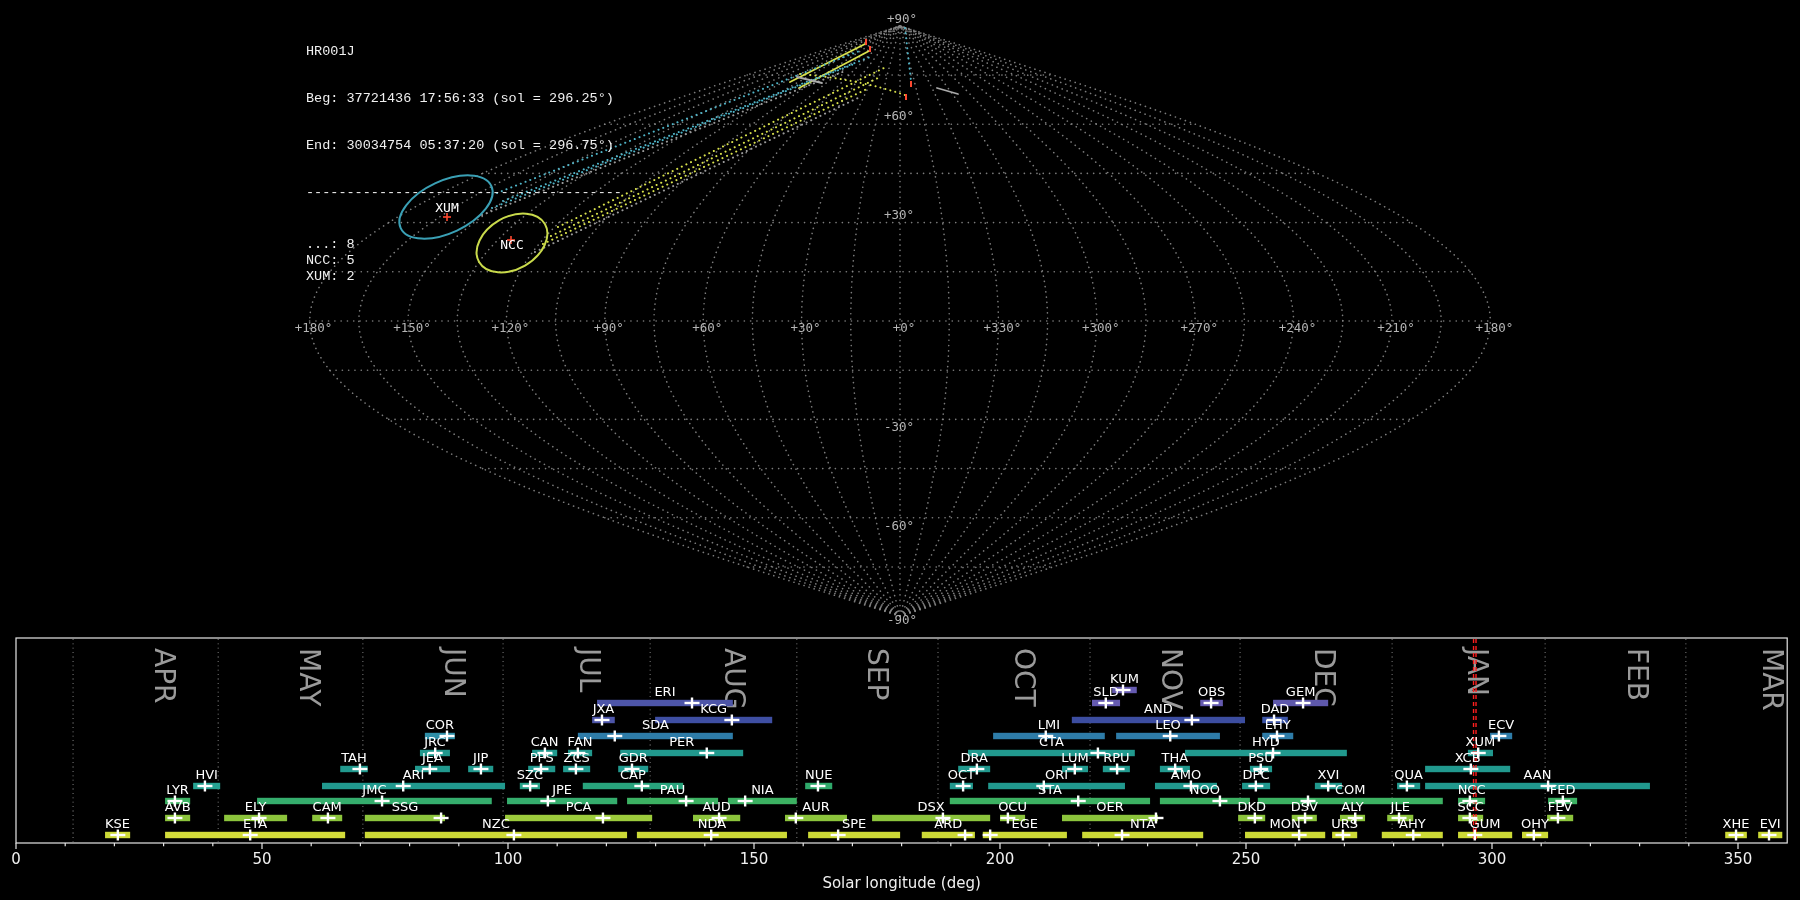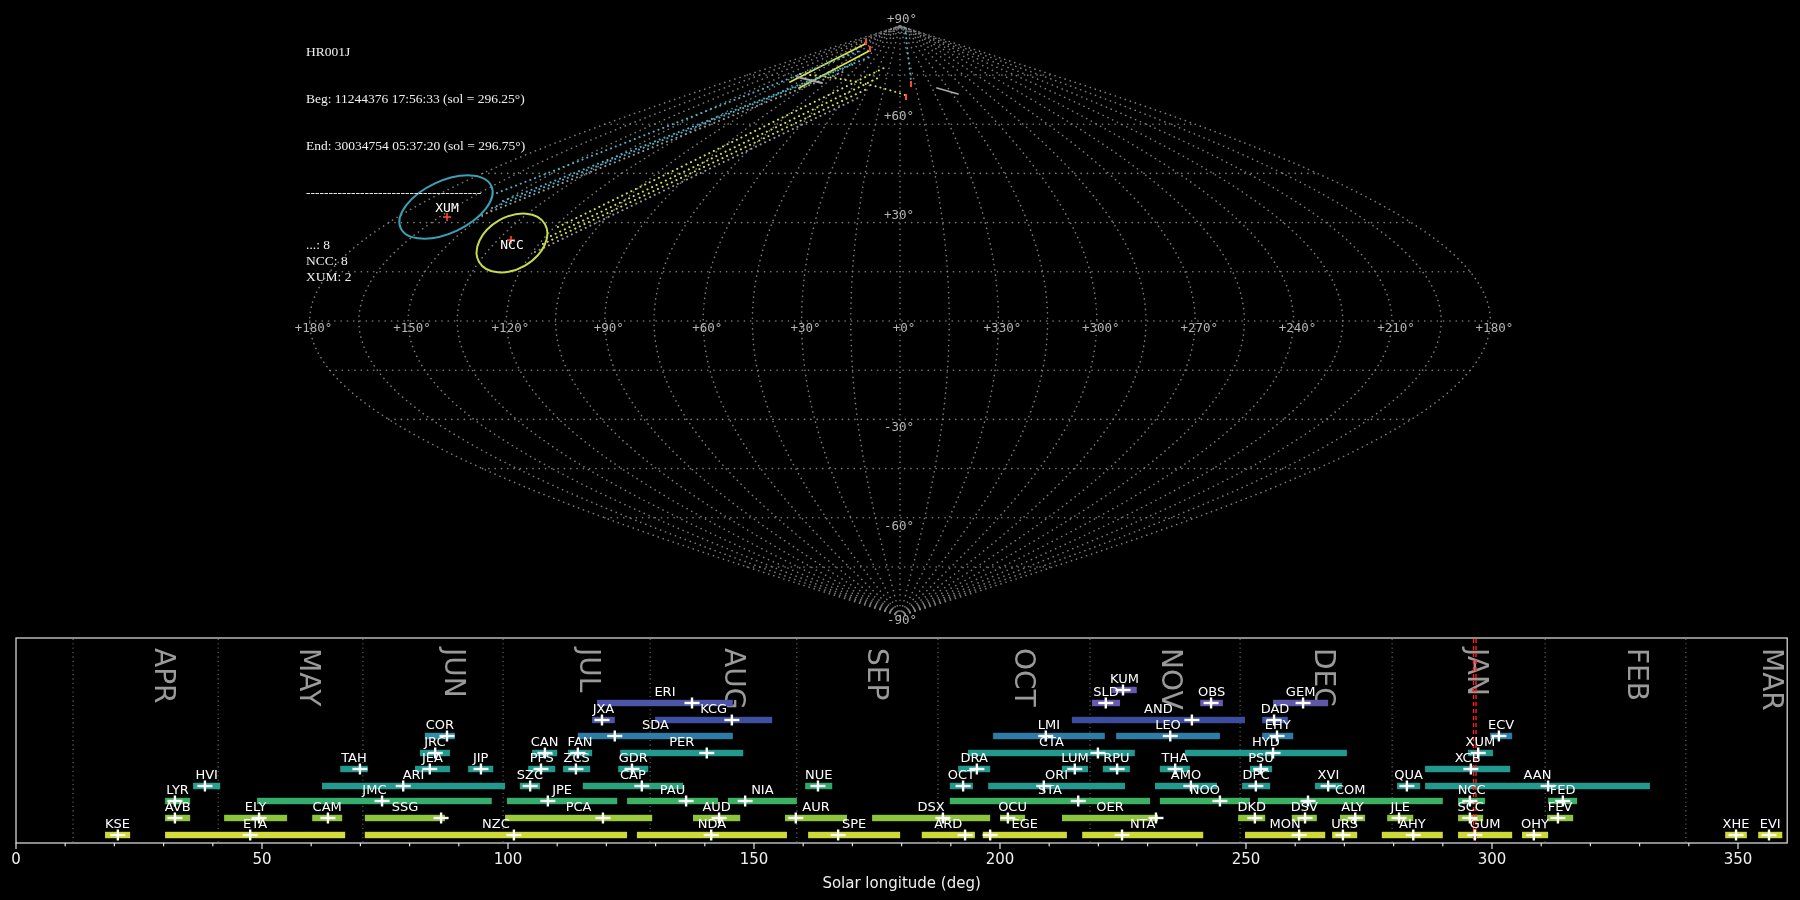--- a/index.html
+++ b/index.html
@@ -1,21 +1,21 @@
 <!DOCTYPE html>
 <html><head>
 <meta charset="utf-8">
 <style>
   html,body{margin:0;padding:0;background:#000;width:1800px;height:900px;overflow:hidden;}
   #stage{position:relative;width:1800px;height:900px;background:#000;
          font-family:"DejaVu Sans",sans-serif;}
   #skymap{position:absolute;left:0;top:0;}
   #timeline{position:absolute;left:0;top:636px;}
   #info-panel{position:absolute;left:306px;top:13px;color:#f0f0f0;
-              font-family:Liberation Serif, serif;font-size:13.5px;
+              font-family:Liberation Mono, monospace;font-size:13.5px;
               line-height:15.6px;white-space:pre;}
   #info-counts{margin-top:6px;}
   text{font-family:"DejaVu Sans",sans-serif;}
   .maplabel{font-family:"DejaVu Sans Mono",monospace;}
 </style>
 </head>
 <body>
 
 <div id="stage">
   <svg id="skymap" width="1800" height="636" viewBox="0 0 1800 636">
@@ -99,24 +99,24 @@
       <line x1="447" y1="213" x2="447" y2="221" stroke="#ff4930" stroke-width="1.6"></line>
       <text x="447" y="212" fill="#ffffff" font-size="13px" text-anchor="middle" class="maplabel">XUM</text>
       <ellipse cx="512" cy="243" rx="38" ry="26" fill="none" stroke="#c9da4b" stroke-width="2" transform="rotate(-30 512 243)"></ellipse>
       <line x1="507" y1="240" x2="515" y2="240" stroke="#ff4930" stroke-width="1.6"></line>
       <line x1="511" y1="236" x2="511" y2="244" stroke="#ff4930" stroke-width="1.6"></line>
       <text x="512" y="249" fill="#ffffff" font-size="13px" text-anchor="middle" class="maplabel">NCC</text>
     </svg>
 
   <div id="info-panel">
     <div>HR001J</div>
-    <div>Beg: 11244376 17:56:33 (sol = 296.25°)</div>
+    <div>Beg: 37721436 17:56:33 (sol = 296.25°)</div>
     <div>End: 30034754 05:37:20 (sol = 296.75°)</div>
     <div>---------------------------------------</div>
-    <div id="info-counts"><div>...: 8</div><div>NCC: 8</div><div>XUM: 2</div></div>
+    <div id="info-counts"><div>...: 8</div><div>NCC: 5</div><div>XUM: 2</div></div>
   </div>
 
   <svg id="timeline" width="1800" height="264" viewBox="0 0 1800 264">
       <line x1="73.072" y1="3" x2="73.072" y2="206" stroke="#9a9a9a" stroke-width="1.2" stroke-dasharray="0.8 3.6" opacity="0.9"></line>
       <line x1="218.21200000000002" y1="3" x2="218.21200000000002" y2="206" stroke="#9a9a9a" stroke-width="1.2" stroke-dasharray="0.8 3.6" opacity="0.9"></line>
       <line x1="362.86" y1="3" x2="362.86" y2="206" stroke="#9a9a9a" stroke-width="1.2" stroke-dasharray="0.8 3.6" opacity="0.9"></line>
       <line x1="503.08" y1="3" x2="503.08" y2="206" stroke="#9a9a9a" stroke-width="1.2" stroke-dasharray="0.8 3.6" opacity="0.9"></line>
       <line x1="650.188" y1="3" x2="650.188" y2="206" stroke="#9a9a9a" stroke-width="1.2" stroke-dasharray="0.8 3.6" opacity="0.9"></line>
       <line x1="796.804" y1="3" x2="796.804" y2="206" stroke="#9a9a9a" stroke-width="1.2" stroke-dasharray="0.8 3.6" opacity="0.9"></line>
       <line x1="938.008" y1="3" x2="938.008" y2="206" stroke="#9a9a9a" stroke-width="1.2" stroke-dasharray="0.8 3.6" opacity="0.9"></line>

